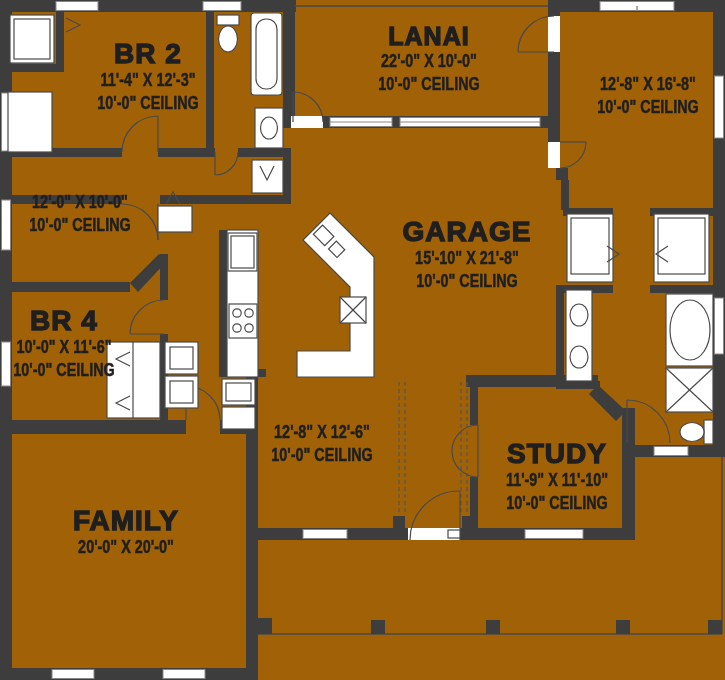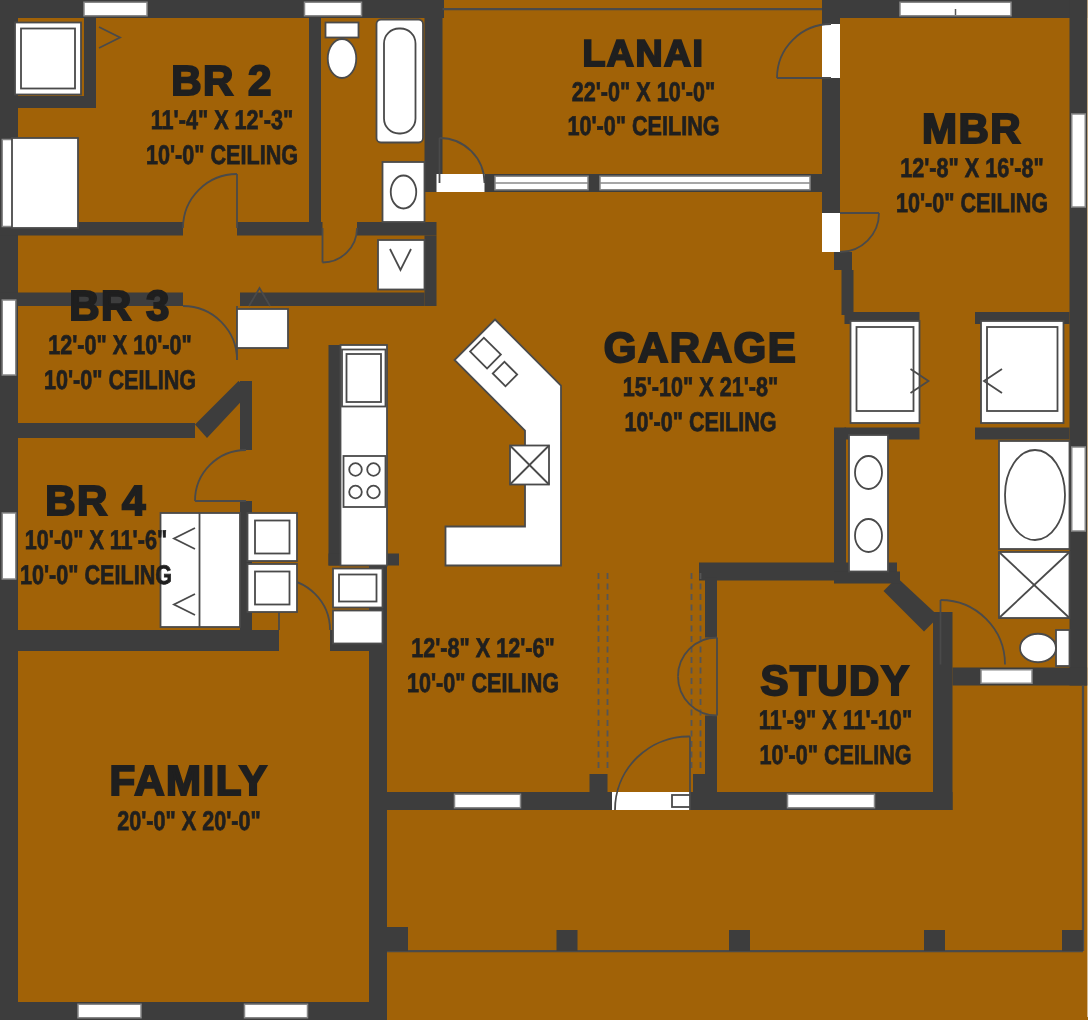--- a/index.html
+++ b/index.html
@@ -250,35 +250,33 @@
     <div class="name">BR 2</div>
     <div class="dim">11'-4" X 12'-3"</div>
     <div class="ceil">10'-0" CEILING</div>
   </div>
   <div class="room small" style="left:429px;top:24px">
     <div class="name">LANAI</div>
     <div class="dim">22'-0" X 10'-0"</div>
     <div class="ceil">10'-0" CEILING</div>
   </div>
   <div class="room" style="left:648px;top:72px">
-    <div class="name">MBR</div>
     <div class="dim">12'-8" X 16'-8"</div>
     <div class="ceil">10'-0" CEILING</div>
   </div>
   <div class="room" style="left:80px;top:190px">
-    <div class="name">BR 3</div>
     <div class="dim">12'-0" X 10'-0"</div>
     <div class="ceil">10'-0" CEILING</div>
   </div>
   <div class="room" style="left:467px;top:218px">
     <div class="name">GARAGE</div>
     <div class="dim">15'-10" X 21'-8"</div>
     <div class="ceil">10'-0" CEILING</div>
   </div>
-  <div class="room" style="left:64px;top:320px">
+  <div class="room" style="left:64px;top:307px">
     <div class="name">BR 4</div>
     <div class="dim">10'-0" X 11'-6"</div>
     <div class="ceil">10'-0" CEILING</div>
   </div>
   <div class="room" style="left:322px;top:420px">
     <div class="dim">12'-8" X 12'-6"</div>
     <div class="ceil">10'-0" CEILING</div>
   </div>
   <div class="room" style="left:557px;top:440px">
     <div class="name">STUDY</div>

